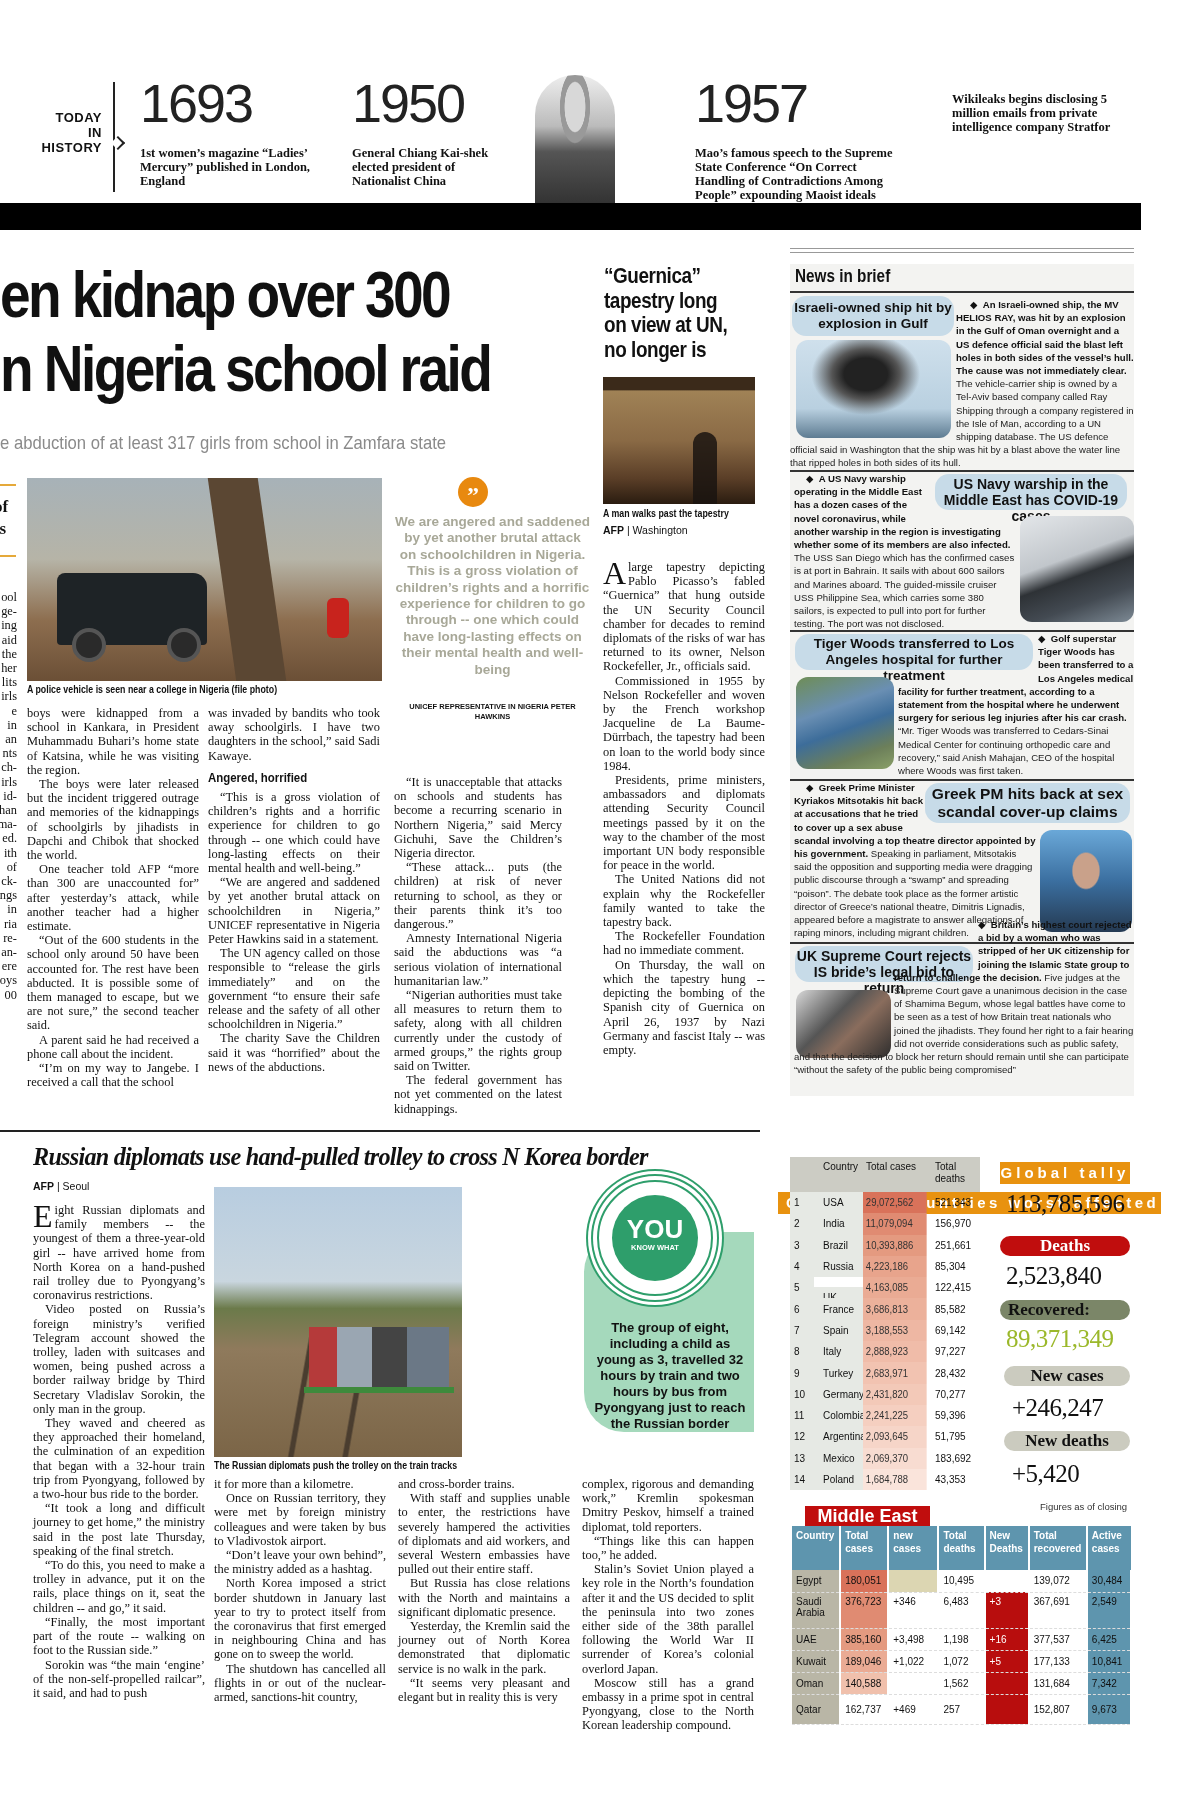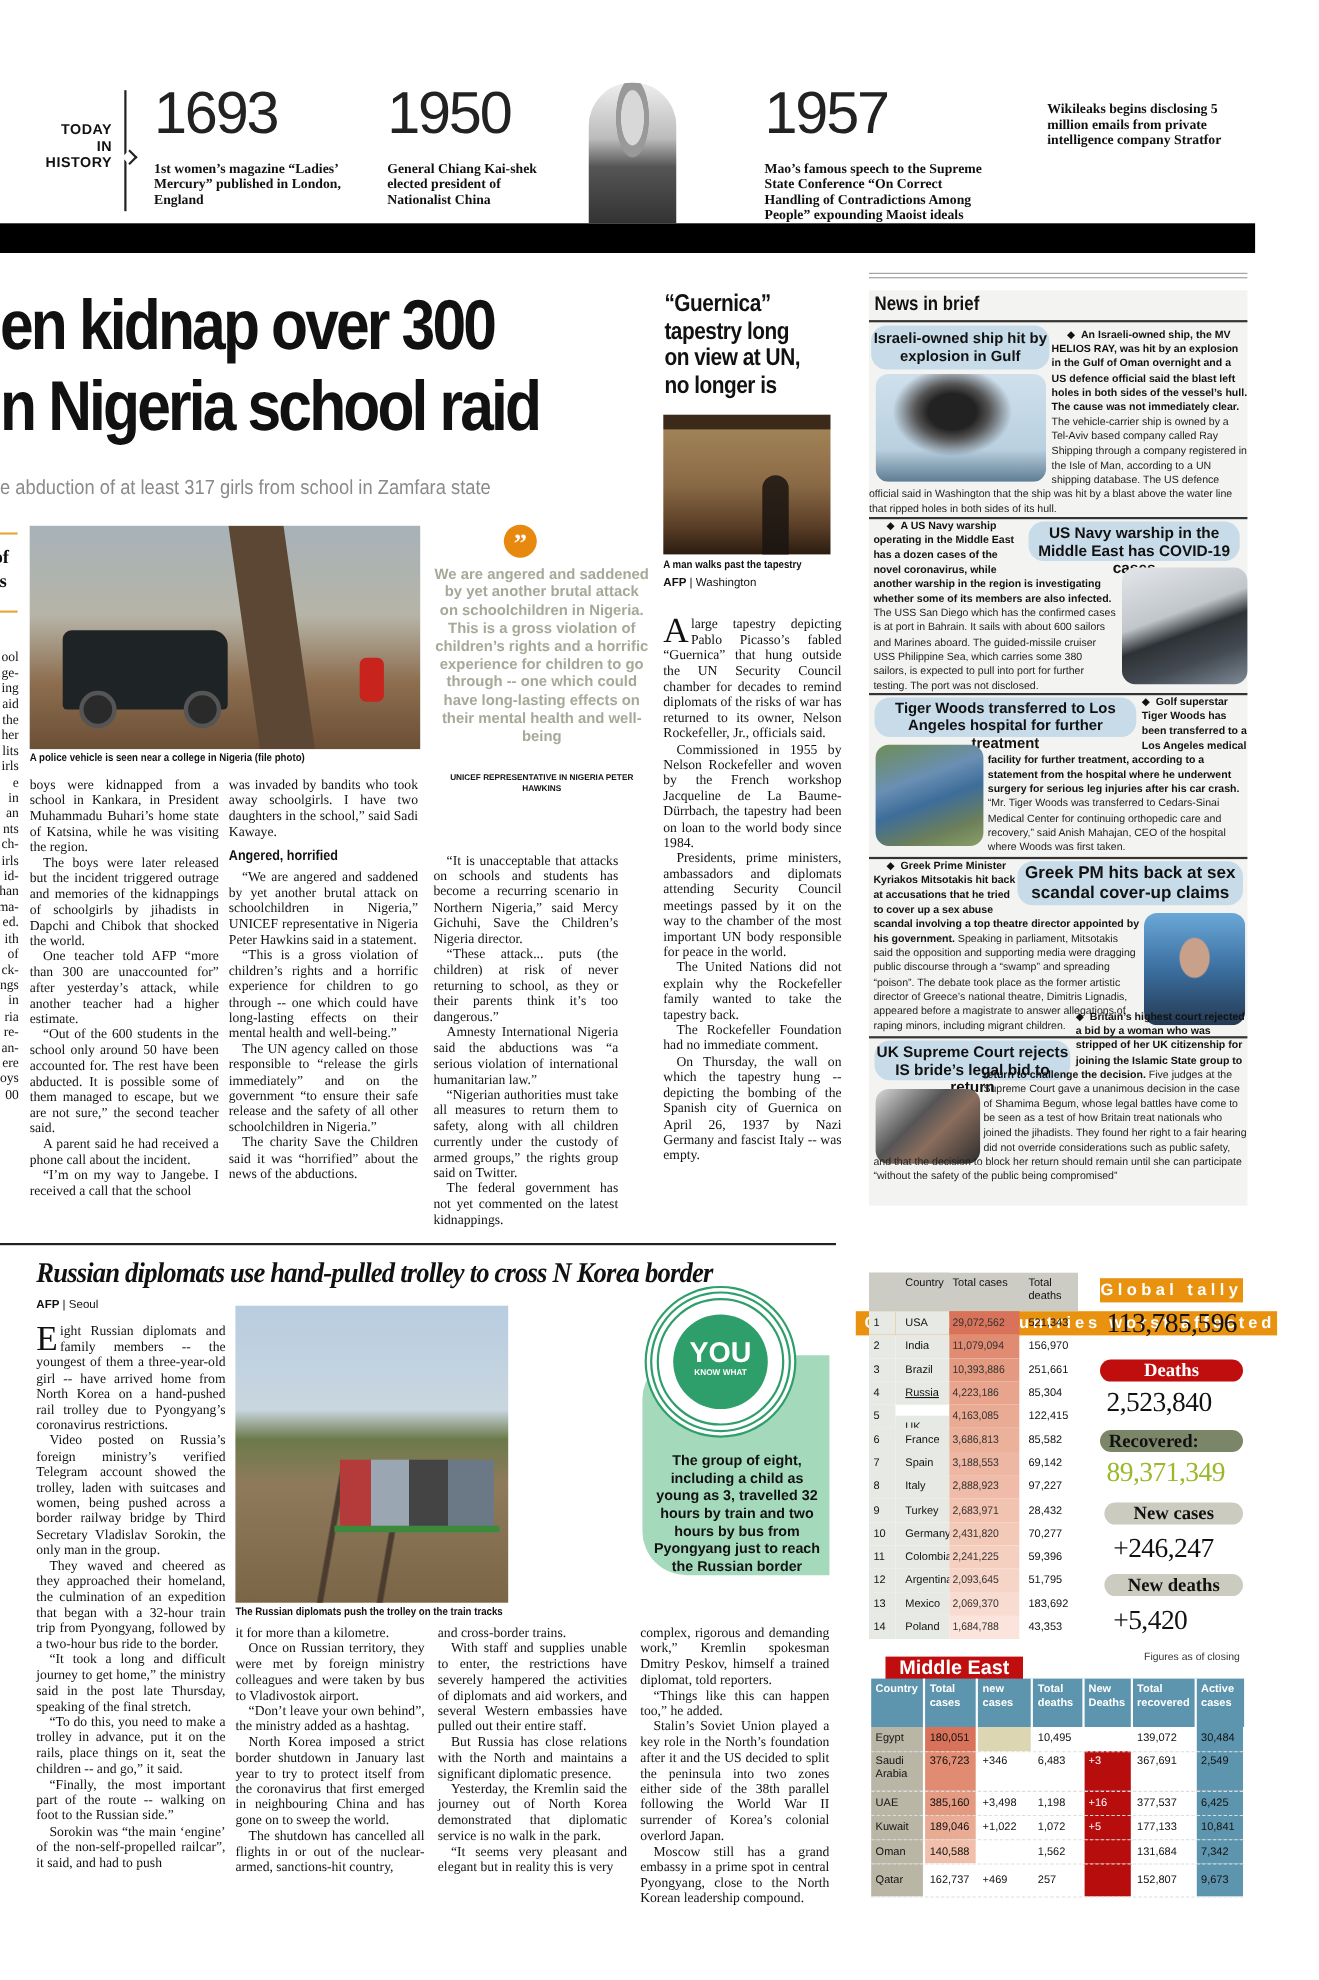--- a/index.html
+++ b/index.html
@@ -115,22 +115,22 @@
   <p style="text-indent:0">boys were kidnapped from a school in Kankara, in President Muhammadu Buhari’s home state of Katsina, while he was visiting the region.</p>
   <p>The boys were later released but the incident triggered outrage and memories of the kidnappings of schoolgirls by jihadists in Dapchi and Chibok that shocked the world.</p>
   <p>One teacher told AFP “more than 300 are unaccounted for” after yesterday’s attack, while another teacher had a higher estimate.</p>
   <p>“Out of the 600 students in the school only around 50 have been accounted for. The rest have been abducted. It is possible some of them managed to escape, but we are not sure,” the second teacher said.</p>
   <p>A parent said he had received a phone call about the incident.</p>
   <p>“I’m on my way to Jangebe. I received a call that the school</p>
 </div>
 <div class="abs body" style="left:208px;top:706px;width:172px">
   <p style="text-indent:0">was invaded by bandits who took away schoolgirls. I have two daughters in the school,” said Sadi Kawaye.</p>
   <div class="sans" style="font-weight:bold;font-size:13px;margin:8px 0 5px;transform:scaleX(0.88);transform-origin:left">Angered, horrified</div>
+  <p>“This is a gross violation of children’s rights and a horrific experience for children to go through -- one which could have long-lasting effects on their mental health and well-being.”</p>
   <p>“We are angered and saddened by yet another brutal attack on schoolchildren in Nigeria,” UNICEF representative in Nigeria Peter Hawkins said in a statement.</p>
-  <p>“This is a gross violation of children’s rights and a horrific experience for children to go through -- one which could have long-lasting effects on their mental health and well-being.”</p>
   <p>The UN agency called on those responsible to “release the girls immediately” and on the government “to ensure their safe release and the safety of all other schoolchildren in Nigeria.”</p>
   <p>The charity Save the Children said it was “horrified” about the news of the abductions.</p>
 </div>
 <div class="abs quote-icon">”</div>
 <div class="abs pullquote">We are angered and saddened by yet another brutal attack on schoolchildren in Nigeria. This is a gross violation of children’s rights and a horrific experience for children to go through -- one which could have long-lasting effects on their mental health and well-being</div>
 <div class="abs pq-attr">UNICEF REPRESENTATIVE IN NIGERIA PETER HAWKINS</div>
 <div class="abs body" style="left:394px;top:775px;width:168px">
   <p>“It is unacceptable that attacks on schools and students has become a recurring scenario in Northern Nigeria,” said Mercy Gichuhi, Save the Children’s Nigeria director.</p>
   <p>“These attack... puts (the children) at risk of never returning to school, as they or their parents think it’s too dangerous.”</p>
   <p>Amnesty International Nigeria said the abductions was “a serious violation of international humanitarian law.”</p>
@@ -274,21 +274,21 @@
         <div class="c-deaths">156,970</div>
       </div>
       <div class="row">
         <div class="c-rank">3</div>
         <div class="c-ctry" style="padding-left: 9px;">Brazil</div>
         <div class="c-cases" style="background: rgb(228, 154, 128); color: rgb(51, 51, 51);">10,393,886</div>
         <div class="c-deaths">251,661</div>
       </div>
       <div class="row">
         <div class="c-rank">4</div>
-        <div class="c-ctry" style="padding-left: 9px; text-decoration: underline;">Russia</div>
+        <div class="c-ctry" style="padding-left: 9px;">Russia</div>
         <div class="c-cases" style="background: rgb(232, 164, 140); color: rgb(51, 51, 51);">4,223,186</div>
         <div class="c-deaths">85,304</div>
       </div>
       <div class="row">
         <div class="c-rank">5</div>
         <div class="c-ctry" style="padding-left: 9px; margin-top: 20px;">UK</div>
         <div class="c-cases" style="background: rgb(234, 171, 148); color: rgb(51, 51, 51);">4,163,085</div>
         <div class="c-deaths">122,415</div>
       </div>
       <div class="row">

